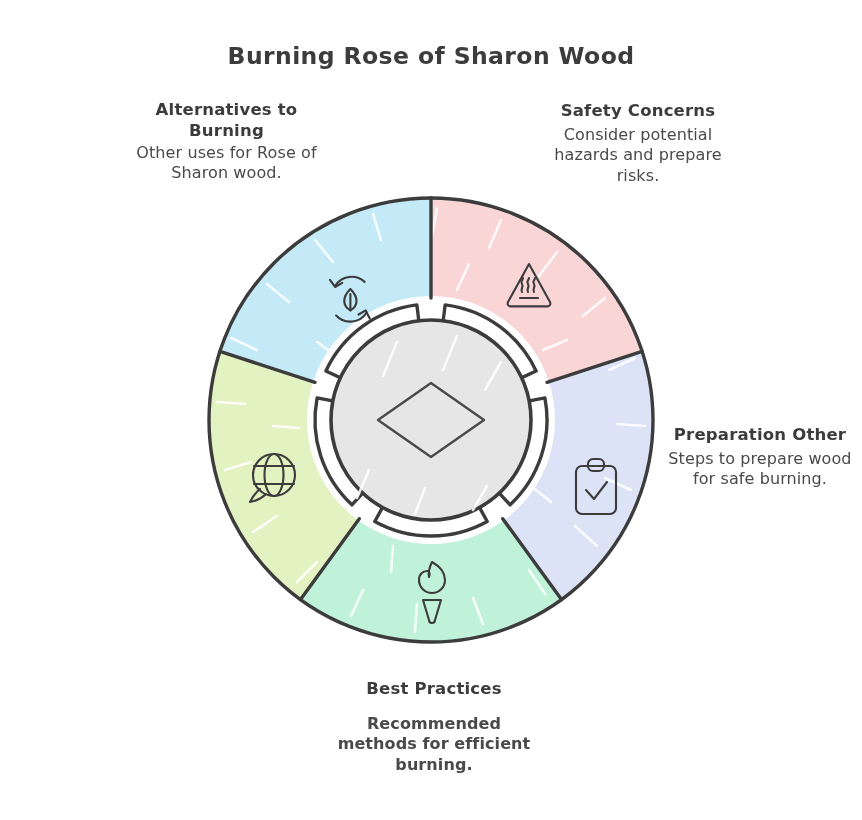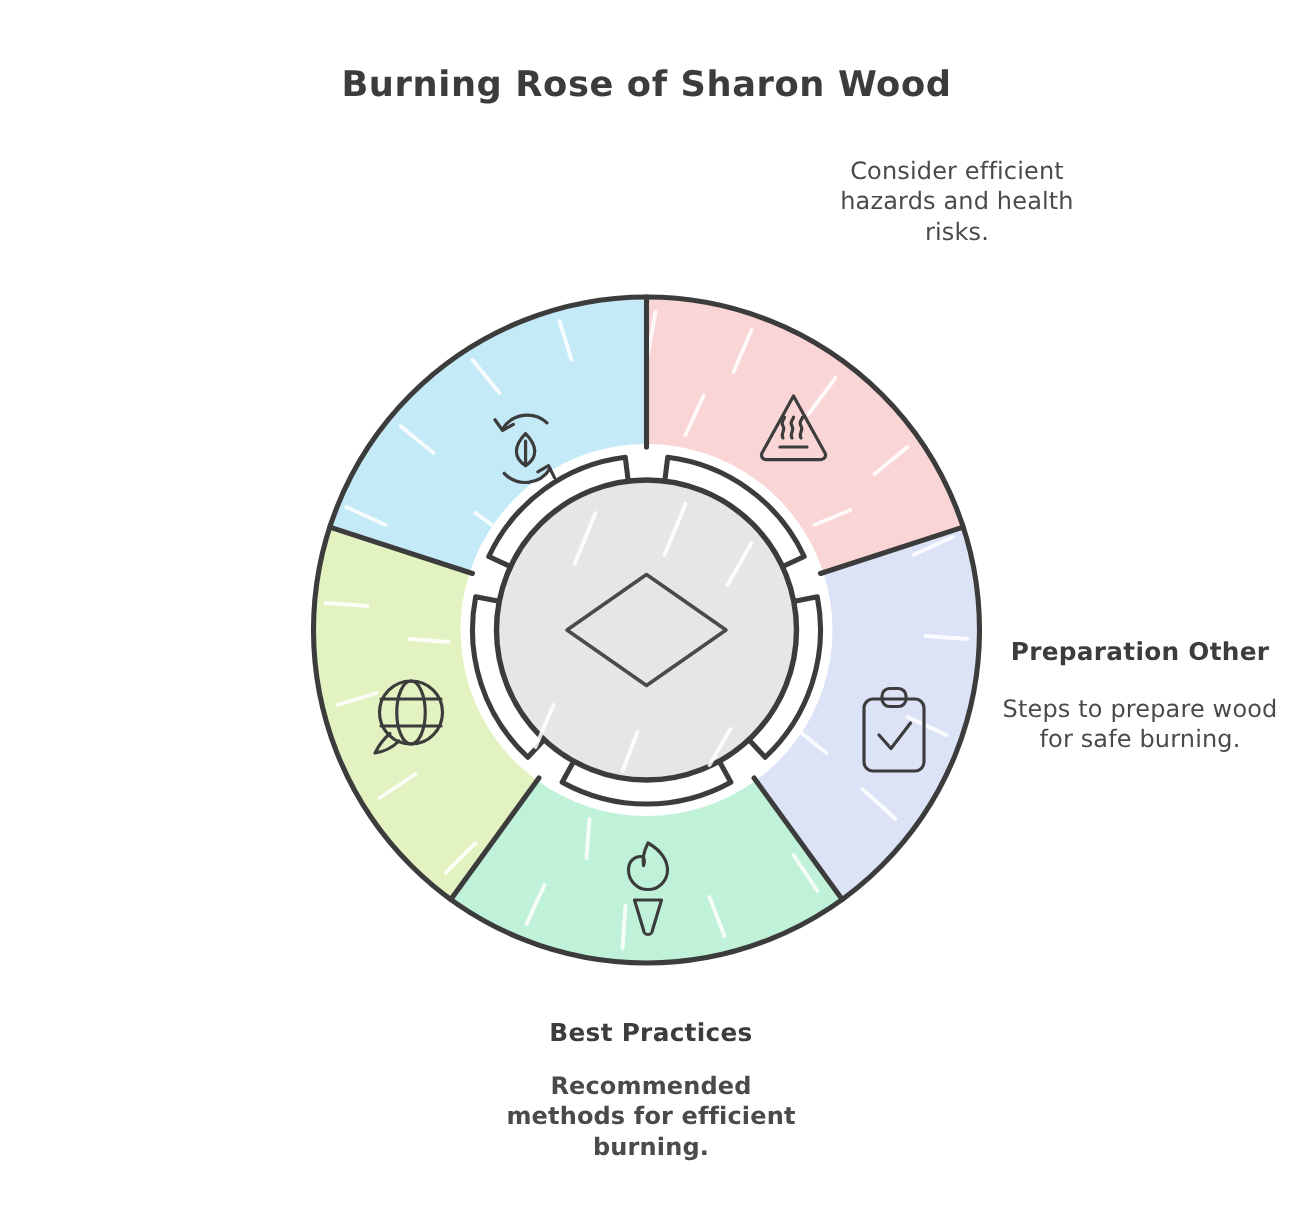--- a/index.html
+++ b/index.html
@@ -57,21 +57,21 @@
     letter-spacing: 0.1px;
   }
 
   #label-alternatives { left: 124px;  top: 100px; width: 205px; }
   #label-safety       { left: 545px;  top: 101px; width: 186px; }
   #label-preparation  { left: 666px;  top: 425px; width: 188px; }
   #label-environment  { left: 18px;   top: 424px; width: 178px; }
   #label-practices    { left: 326px;  top: 679px; width: 216px; }
   #label-practices .label-desc { margin-top: 14px; font-weight: bold; }
   #label-safety .label-desc { margin-top: 3px; }
-  #label-preparation .label-desc { margin-top: 17px; }
+  #label-preparation .label-desc { margin-top: 3px; }
 
   
   #wheel-svg {
     position: absolute;
     left: 201px;
     top: 190px;
     width: 460px;
     height: 460px;
   }
 
@@ -116,24 +116,27 @@
   }
 </style>
 </head>
 <body>
 
 <div id="stage">
 
   <div id="chart-title">Burning Rose of Sharon Wood</div>
 
   <div class="label-block" id="label-alternatives">
+    <div class="label-title">Alternatives to Burning</div>
+    <div class="label-desc">Other uses for Rose of Sharon wood.</div>
   </div>
 
   <div class="label-block" id="label-safety">
-    <div class="label-desc">Consider efficient hazards and health risks.</div>
+    <div class="label-title">Safety Concerns</div>
+    <div class="label-desc">Consider potential hazards and prepare risks.</div>
   </div>
 
   <div class="label-block" id="label-preparation">
     <div class="label-title">Preparation Other</div>
     <div class="label-desc">Steps to prepare wood for safe burning.</div>
   </div>
 
 
   <div class="label-block" id="label-practices">
     <div class="label-title">Best Practices</div>

